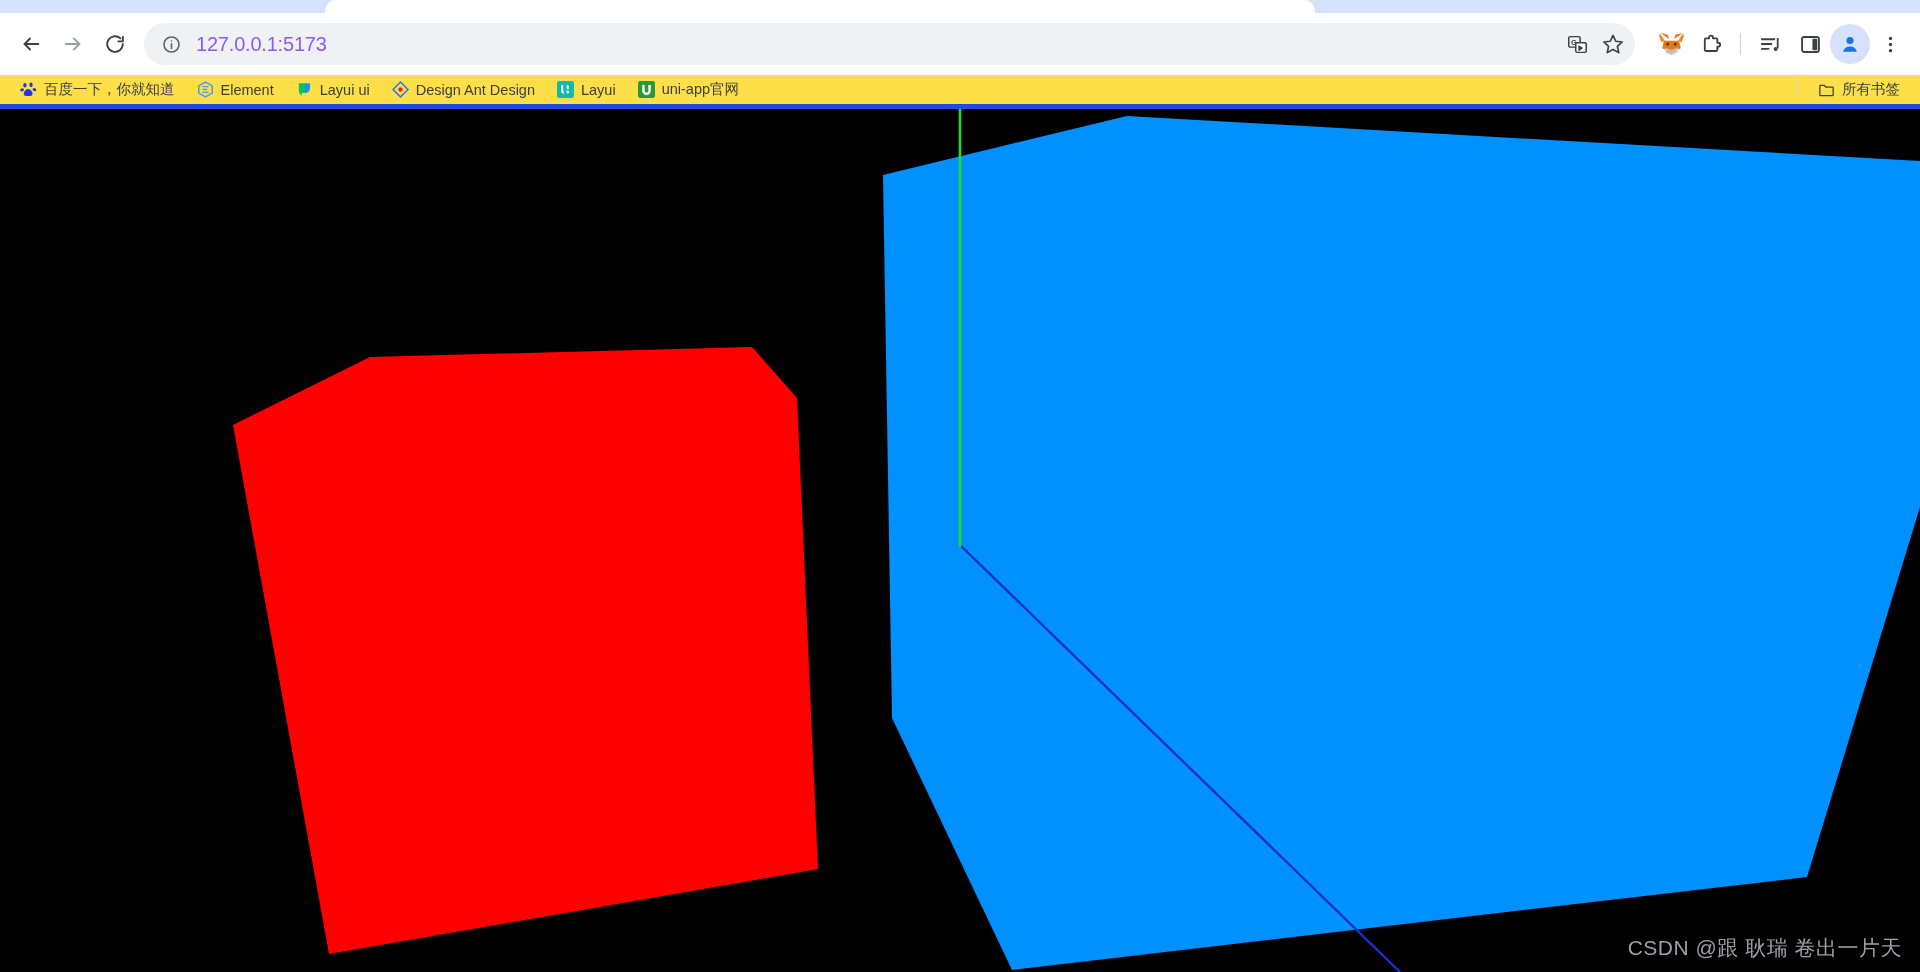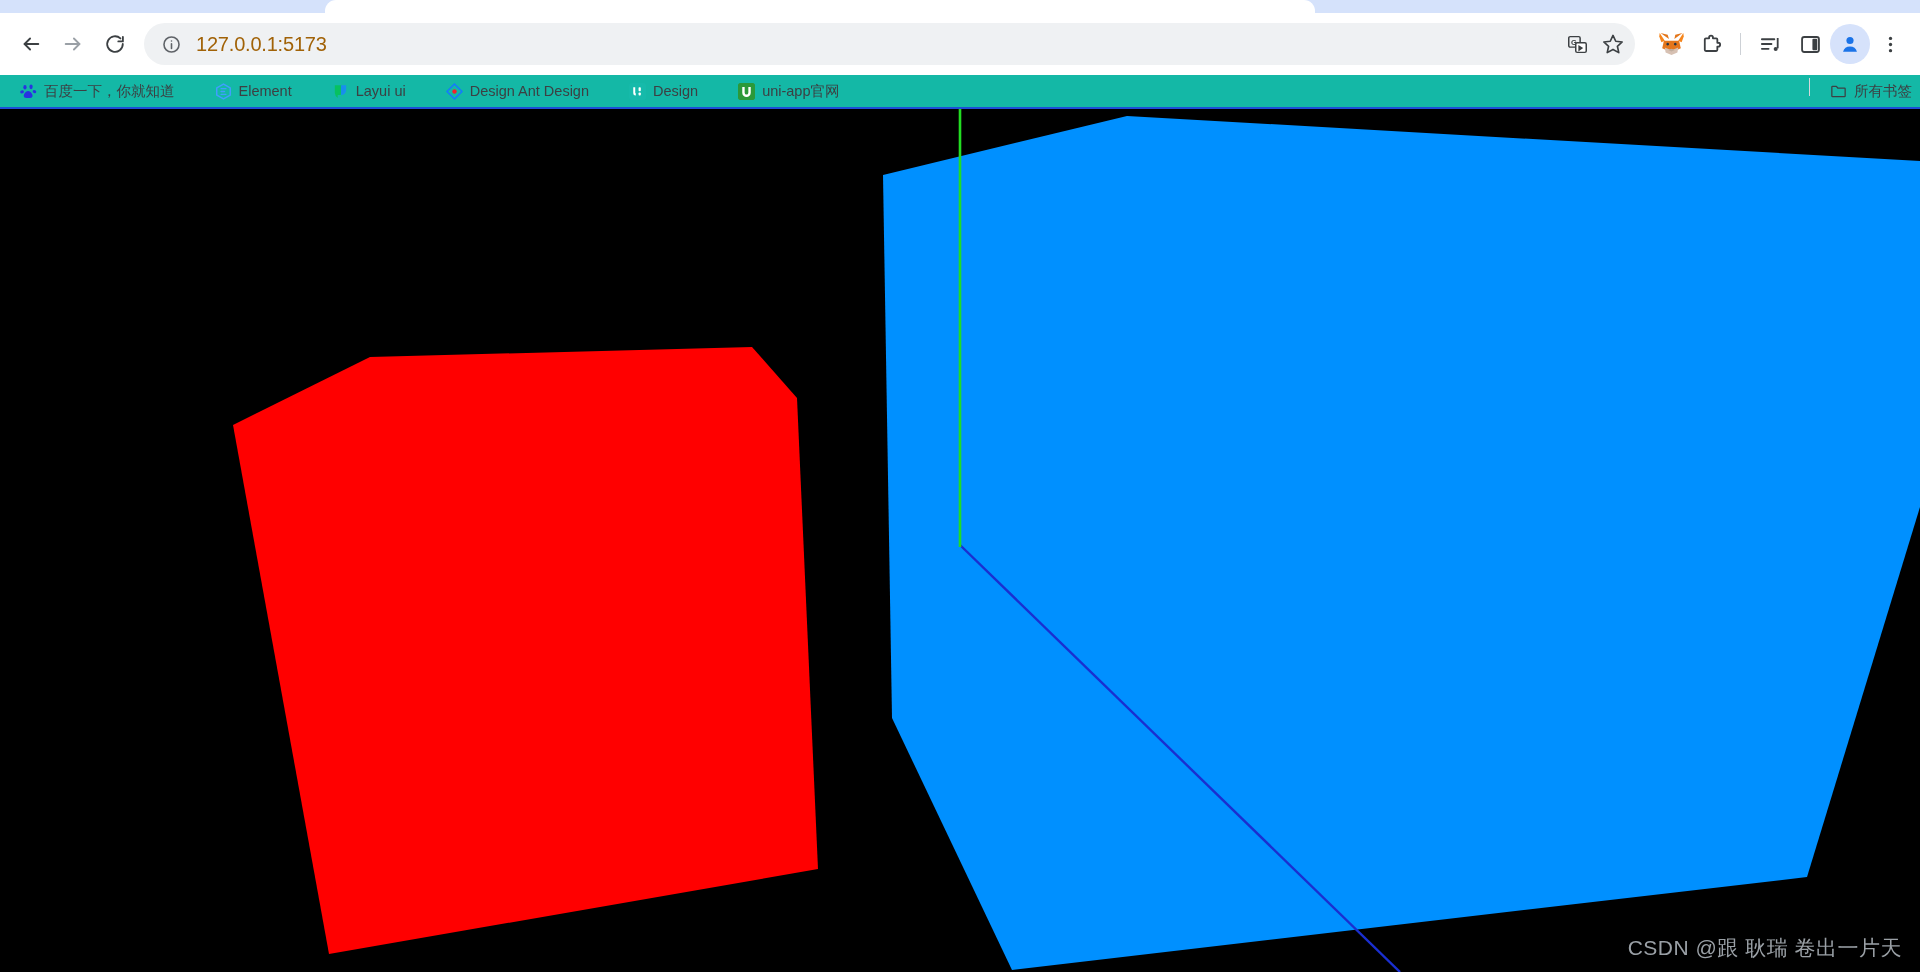--- a/index.html
+++ b/index.html
@@ -54,21 +54,21 @@
   }
   #site-info {
     width:30px; height:30px;
     display:flex; align-items:center; justify-content:center;
     border-radius:50%;
     flex:0 0 auto;
     cursor:pointer;
   }
   #url-text {
     font-size:20px;
-    color:#a16207;
+    color:#8b5cf6;
     margin-left:10px;
     white-space:nowrap;
     overflow:hidden;
     letter-spacing:-0.2px;
   }
 
   #omni-actions {
     display:flex; align-items:center;
     height:42px;
     background:#eff1f3;
@@ -96,26 +96,25 @@
   }
   .tb-divider {
     width:1px; height:22px;
     background:#cdd1d6;
     margin:0 9px;
   }
 
   
   #bookmarks {
     height:34px; width:100%;
-    background:#14b8a6;
+    background:#fde047;
     display:flex; align-items:center;
     padding:0 12px;
     position:relative;
-    border-bottom:2px solid #1d4ed8;
-    gap:18px;
+    border-bottom:5px solid #1d4ed8;
   }
   .bm {
     display:flex; align-items:center;
     height:26px;
     padding:0 8px;
     border-radius:6px;
     margin-right:6px;
     cursor:pointer;
     white-space:nowrap;
   }
@@ -124,21 +123,21 @@
     margin-right:7px;
     flex:0 0 auto;
     display:flex; align-items:center; justify-content:center;
     border-radius:3px;
     font-size:11px; font-weight:bold; color:#fff;
     overflow:hidden;
   }
   .bm-label { font-size:14.5px; color:#3c4043; }
 
   #bm-right {
-    position:absolute; right:0;
+    position:absolute; right:12px;
     display:flex; align-items:flex-start;
   }
   #bm-right .bm-sep {
     width:1px; height:18px; background:#d4d7db; margin-right:12px;
   }
 
   
   #page {
     position:absolute;
     top:109px; left:0;
@@ -320,21 +319,21 @@
 
     <div class="bm">
       <span class="bm-ico" style="background:#16baaa;">
         <svg width="17" height="17" viewBox="0 0 24 24">
           <rect x="0" y="0" width="24" height="24" rx="3.5" fill="#16baaa"></rect>
           <path d="M6 6 v8.4 a3.2 3.2 0 0 0 3.2 3.2 h0.4 v-3.1 h-0.3 a0.5 0.5 0 0 1 -0.5 -0.5 V6 z" fill="#ffffff"></path>
           <rect x="13.5" y="6" width="3.2" height="5.6" rx="1.2" fill="#ffffff"></rect>
           <rect x="13.5" y="13.4" width="3.2" height="4.2" rx="1.2" fill="#ffffff"></rect>
         </svg>
       </span>
-      <span class="bm-label">Design</span>
+      <span class="bm-label">Layui</span>
     </div>
 
     <div class="bm">
       <span class="bm-ico" style="background:#2b9939;">
         <svg width="17" height="17" viewBox="0 0 24 24">
           <rect x="0" y="0" width="24" height="24" rx="3" fill="#2b9939"></rect>
           <path d="M6 5.5 v8.2 a6 6 0 0 0 12 0 V5.5 h-3.4 v8.2 a2.6 2.6 0 0 1 -5.2 0 V5.5 z" fill="#ffffff"></path>
         </svg>
       </span>
       <span class="bm-label">uni-app官网</span>

